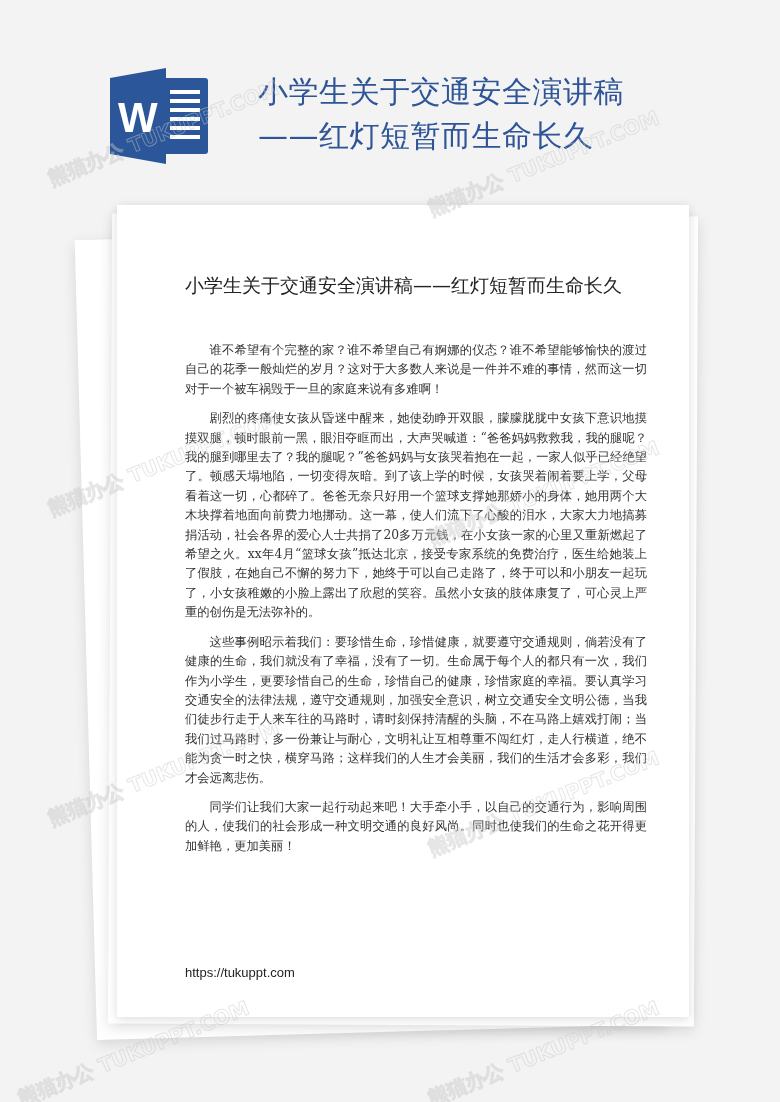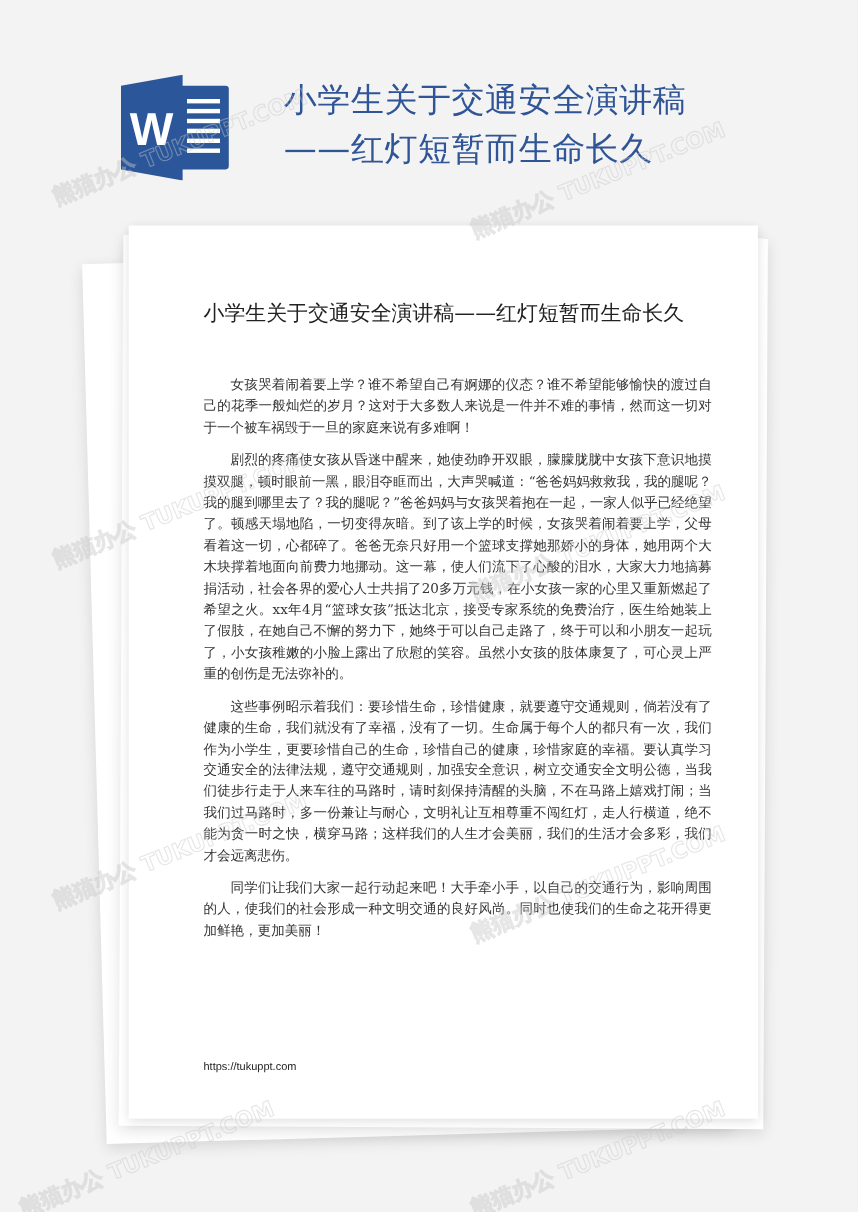--- a/index.html
+++ b/index.html
@@ -31,21 +31,21 @@
       font-size: 19px; line-height: 29px; color: #222;
     }
     .body-text { position: absolute; left: 68px; top: 136px; width: 462px; }
     .para {
       font-size: 12.3px; line-height: 19.4px; color: #333;
       text-indent: 2em; margin: 0 0 10px 0; text-align: justify;
     }
     .footer-link {
       position: absolute; left: 68px; top: 760px;
       font-family: "Liberation Sans", "DejaVu Sans", sans-serif;
-      font-size: 10px; color: #222;
+      font-size: 13px; color: #222;
     }
     .watermark {
       position: absolute; font-family: "DejaVu Sans", sans-serif; font-weight: bold;
       font-size: 20px; color: rgba(255,255,255,0.0); -webkit-text-stroke: 1px rgba(200,200,200,0.45);
       transform: rotate(-22deg); white-space: nowrap; pointer-events: none;
     }
   </style>
 </head>
 <body>
 
@@ -65,21 +65,21 @@
   </svg>
   <div class="header-title">小学生关于交通安全演讲稿——红灯短暂而生命长久</div>
 </div>
 
 <div class="page-back b1"></div>
 <div class="page-back b2"></div>
 
 <div class="page">
   <div class="doc-title">小学生关于交通安全演讲稿——红灯短暂而生命长久</div>
   <div class="body-text">
-    <p class="para">女孩哭着闹着要上学？谁不希望自己有婀娜的仪态？谁不希望能够愉快的渡过自己的花季一般灿烂的岁月？这对于大多数人来说是一件并不难的事情，然而这一切对于一个被车祸毁于一旦的家庭来说有多难啊！</p>
+    <p class="para">谁不希望有个完整的家？谁不希望自己有婀娜的仪态？谁不希望能够愉快的渡过自己的花季一般灿烂的岁月？这对于大多数人来说是一件并不难的事情，然而这一切对于一个被车祸毁于一旦的家庭来说有多难啊！</p>
     <p class="para">剧烈的疼痛使女孩从昏迷中醒来，她使劲睁开双眼，朦朦胧胧中女孩下意识地摸摸双腿，顿时眼前一黑，眼泪夺眶而出，大声哭喊道：“爸爸妈妈救救我，我的腿呢？我的腿到哪里去了？我的腿呢？”爸爸妈妈与女孩哭着抱在一起，一家人似乎已经绝望了。顿感天塌地陷，一切变得灰暗。到了该上学的时候，女孩哭着闹着要上学，父母看着这一切，心都碎了。爸爸无奈只好用一个篮球支撑她那娇小的身体，她用两个大木块撑着地面向前费力地挪动。这一幕，使人们流下了心酸的泪水，大家大力地搞募捐活动，社会各界的爱心人士共捐了20多万元钱，在小女孩一家的心里又重新燃起了希望之火。xx年4月“篮球女孩”抵达北京，接受专家系统的免费治疗，医生给她装上了假肢，在她自己不懈的努力下，她终于可以自己走路了，终于可以和小朋友一起玩了，小女孩稚嫩的小脸上露出了欣慰的笑容。虽然小女孩的肢体康复了，可心灵上严重的创伤是无法弥补的。</p>
     <p class="para">这些事例昭示着我们：要珍惜生命，珍惜健康，就要遵守交通规则，倘若没有了健康的生命，我们就没有了幸福，没有了一切。生命属于每个人的都只有一次，我们作为小学生，更要珍惜自己的生命，珍惜自己的健康，珍惜家庭的幸福。要认真学习交通安全的法律法规，遵守交通规则，加强安全意识，树立交通安全文明公德，当我们徒步行走于人来车往的马路时，请时刻保持清醒的头脑，不在马路上嬉戏打闹；当我们过马路时，多一份兼让与耐心，文明礼让互相尊重不闯红灯，走人行横道，绝不能为贪一时之快，横穿马路；这样我们的人生才会美丽，我们的生活才会多彩，我们才会远离悲伤。</p>
     <p class="para">同学们让我们大家一起行动起来吧！大手牵小手，以自己的交通行为，影响周围的人，使我们的社会形成一种文明交通的良好风尚。同时也使我们的生命之花开得更加鲜艳，更加美丽！</p>
   </div>
   <div class="footer-link">https://tukuppt.com</div>
 </div>
 
 <div class="watermark" style="left:40px;top:120px;">熊猫办公 TUKUPPT.COM</div>
 <div class="watermark" style="left:420px;top:150px;">熊猫办公 TUKUPPT.COM</div>
 <div class="watermark" style="left:40px;top:450px;">熊猫办公 TUKUPPT.COM</div>

